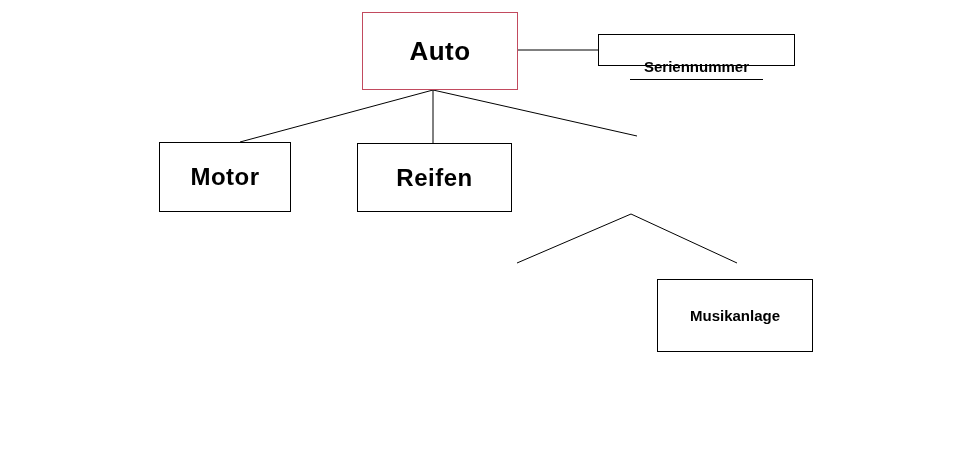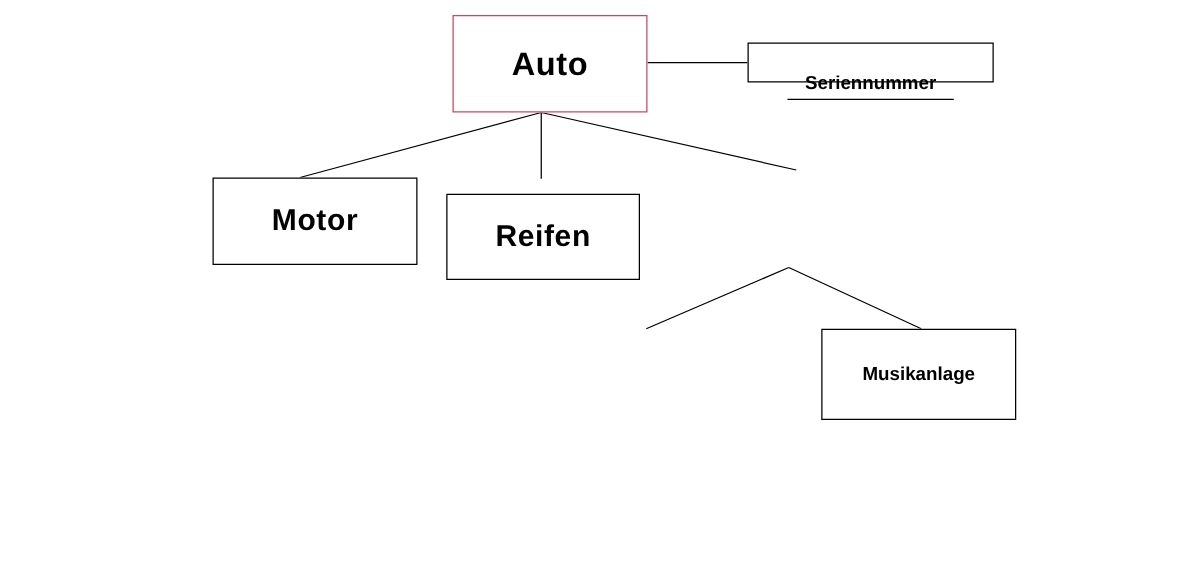--- a/index.html
+++ b/index.html
@@ -50,25 +50,25 @@
   .node.left-align .label{text-align:left;}
   .underlined{
     display:inline-block;
     padding:0 14px 1px 14px;
     border-bottom:1.5px solid var(--text);
     margin-top:36px;
   }
   
   #node-auto{left:362px;top:12px;width:156px;height:78px;}
   #node-seriennummer{left:598px;top:34px;width:197px;height:32px;}
-  #node-motor{left:159px;top:142px;width:164px;height:70px;margin-left:11px;}
-  #node-reifen{left:357px;top:155px;width:155px;height:69px;}
+  #node-motor{left:159px;top:142px;width:132px;height:70px;}
+  #node-reifen{left:357px;top:143px;width:155px;height:69px;}
   #node-innenausstattung{left:556px;top:136px;width:156px;height:78px;}
   #node-polstermaterial{left:436px;top:263px;width:156px;height:72px;}
-  #node-musikanlage{left:657px;top:263px;width:156px;height:73px;}
+  #node-musikanlage{left:657px;top:279px;width:156px;height:73px;}
 </style>
 </head>
 <body>
 
 <div class="canvas">
 
   <svg class="connectors" width="953" height="452" viewBox="0 0 953 452">
     <line x1="518" y1="50" x2="598" y2="50"></line>
     <line x1="433" y1="90" x2="240" y2="142"></line>
     <line x1="433" y1="90" x2="433" y2="143"></line>

